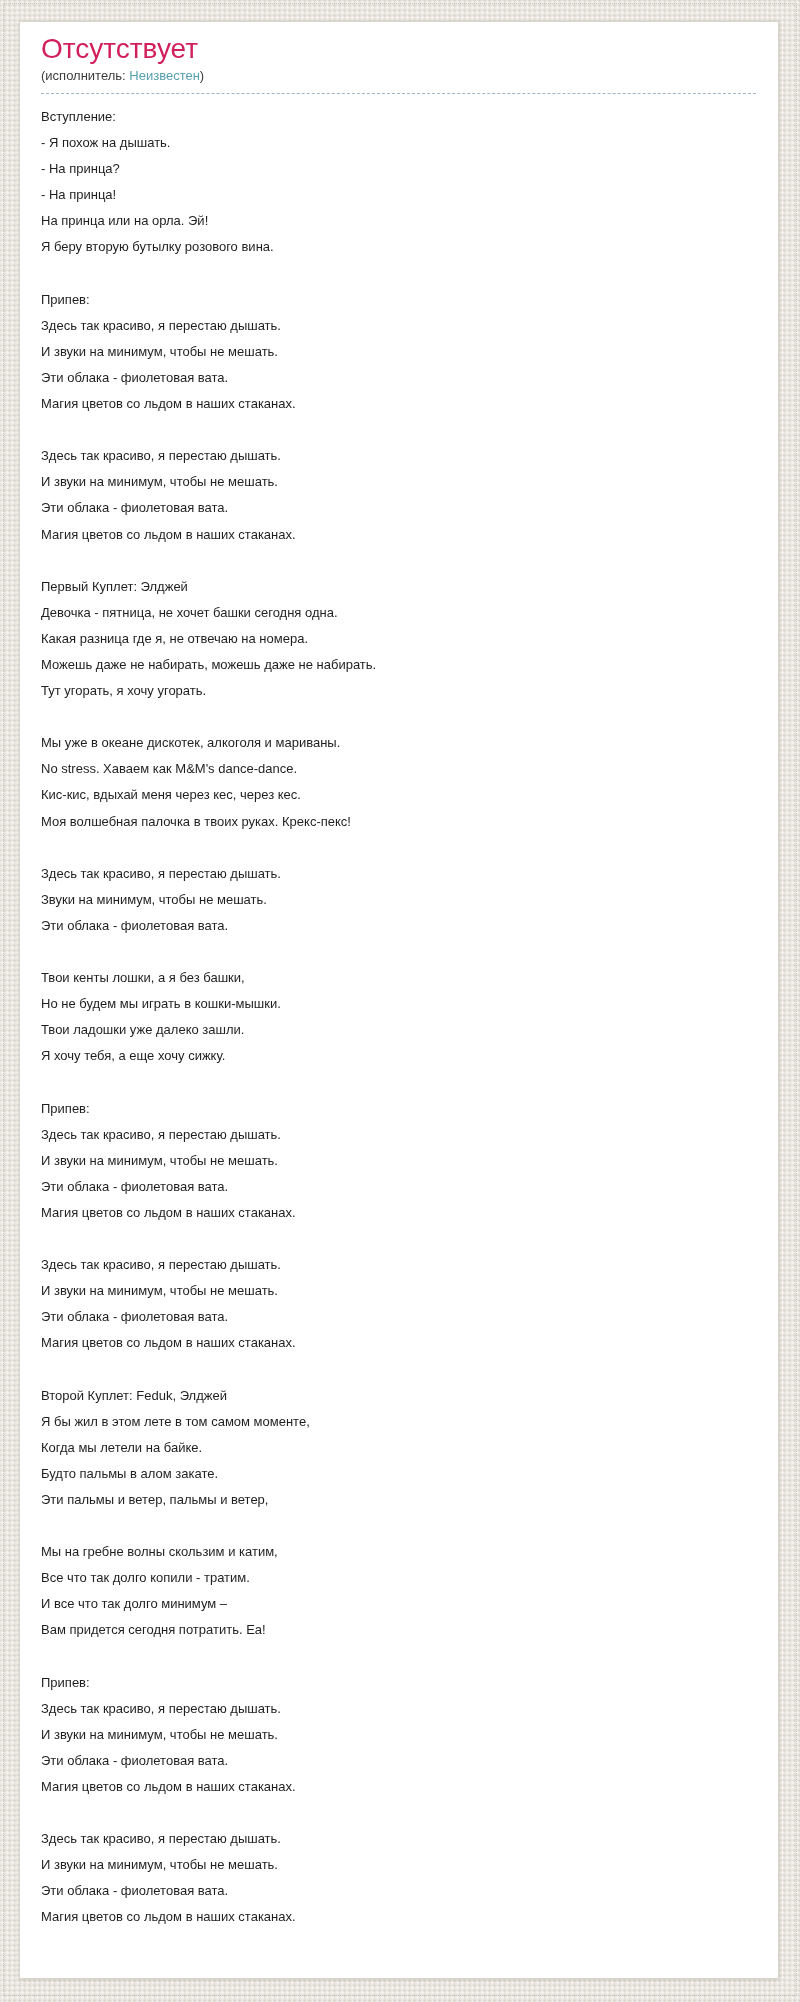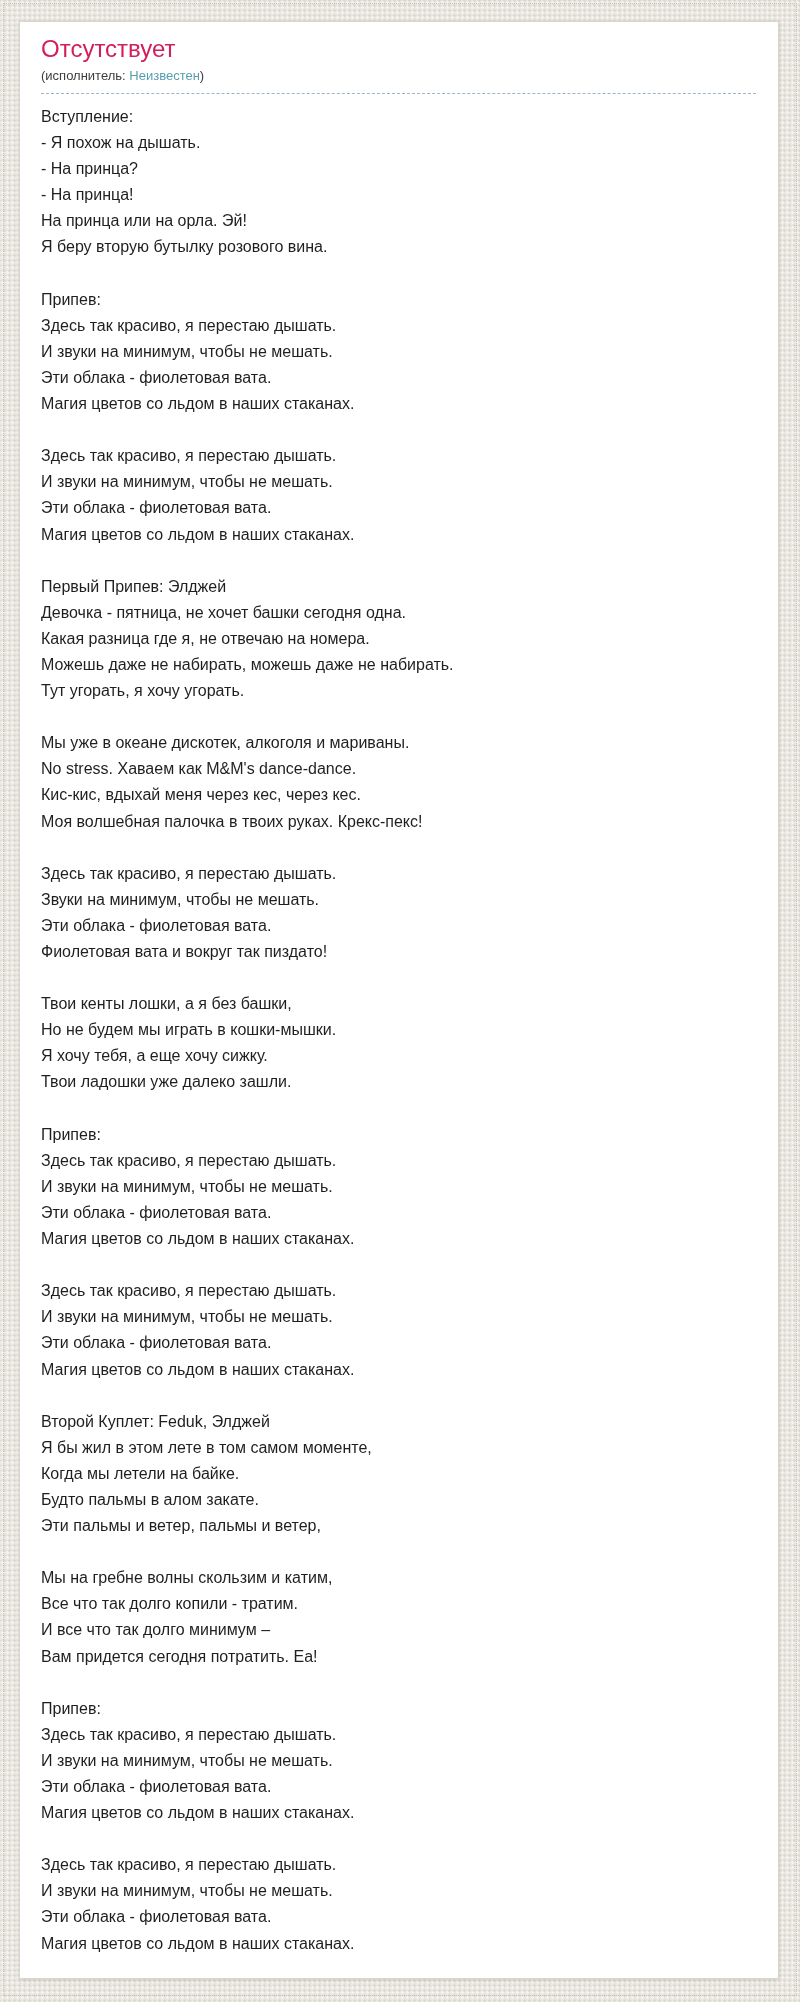--- a/index.html
+++ b/index.html
@@ -32,30 +32,30 @@
     pointer-events:none;
   }
   .card{
     position:absolute;left:19px;top:21px;width:760px;height:1958px;
     background:#ffffff;
     border:1px solid #d9d6ce;
     box-shadow:0 1px 4px rgba(0,0,0,0.12);
     padding:13px 22px 0 21px;
   }
   h1.song-title{
-    margin:0;font-size:24px;line-height:27px;font-weight:400;
+    margin:0;font-size:28px;line-height:27px;font-weight:400;
     color:var(--title);
   }
   .artist{
     margin-top:3px;font-size:13px;line-height:21px;color:var(--muted);
     padding-bottom:7px;border-bottom:1px dashed var(--sep);
   }
   .artist a{color:var(--link);text-decoration:none;cursor:pointer;}
   .lyrics{
-    margin-top:10px;font-size:16px;line-height:26.1px;color:var(--text);
+    margin-top:10px;font-size:13px;line-height:26.1px;color:var(--text);
   }
   .stanza{margin:0 0 26.1px 0;}
   .stanza:last-child{margin-bottom:0;}
   .line{min-height:26.1px;white-space:pre-wrap;}
 </style>
 </head>
 <body>
 
 <div class="page">
   <div class="frame"></div>
@@ -82,43 +82,42 @@
           <div class="line">Эти облака - фиолетовая вата.</div>
           <div class="line">Магия цветов со льдом в наших стаканах.</div>
         </div>
         <div class="stanza">
           <div class="line">Здесь так красиво, я перестаю дышать.</div>
           <div class="line">И звуки на минимум, чтобы не мешать.</div>
           <div class="line">Эти облака - фиолетовая вата.</div>
           <div class="line">Магия цветов со льдом в наших стаканах.</div>
         </div>
         <div class="stanza">
-          <div class="line">Первый Припев: Элджей</div>
+          <div class="line">Первый Куплет: Элджей</div>
           <div class="line">Девочка - пятница, не хочет башки сегодня одна.</div>
           <div class="line">Какая разница где я, не отвечаю на номера.</div>
           <div class="line">Можешь даже не набирать, можешь даже не набирать.</div>
           <div class="line">Тут угорать, я хочу угорать.</div>
         </div>
         <div class="stanza">
           <div class="line">Мы уже в океане дискотек, алкоголя и мариваны.</div>
           <div class="line">No stress. Хаваем как M&amp;M's dance-dance.</div>
           <div class="line">Кис-кис, вдыхай меня через кес, через кес.</div>
           <div class="line">Моя волшебная палочка в твоих руках. Крекс-пекс!</div>
         </div>
         <div class="stanza">
           <div class="line">Здесь так красиво, я перестаю дышать.</div>
           <div class="line">Звуки на минимум, чтобы не мешать.</div>
           <div class="line">Эти облака - фиолетовая вата.</div>
-          <div class="line">Фиолетовая вата и вокруг так пиздато!</div>
         </div>
         <div class="stanza">
           <div class="line">Твои кенты лошки, а я без башки,</div>
           <div class="line">Но не будем мы играть в кошки-мышки.</div>
+          <div class="line">Твои ладошки уже далеко зашли.</div>
           <div class="line">Я хочу тебя, а еще хочу сижку.</div>
-          <div class="line">Твои ладошки уже далеко зашли.</div>
         </div>
         <div class="stanza">
           <div class="line">Припев:</div>
           <div class="line">Здесь так красиво, я перестаю дышать.</div>
           <div class="line">И звуки на минимум, чтобы не мешать.</div>
           <div class="line">Эти облака - фиолетовая вата.</div>
           <div class="line">Магия цветов со льдом в наших стаканах.</div>
         </div>
         <div class="stanza">
           <div class="line">Здесь так красиво, я перестаю дышать.</div>

